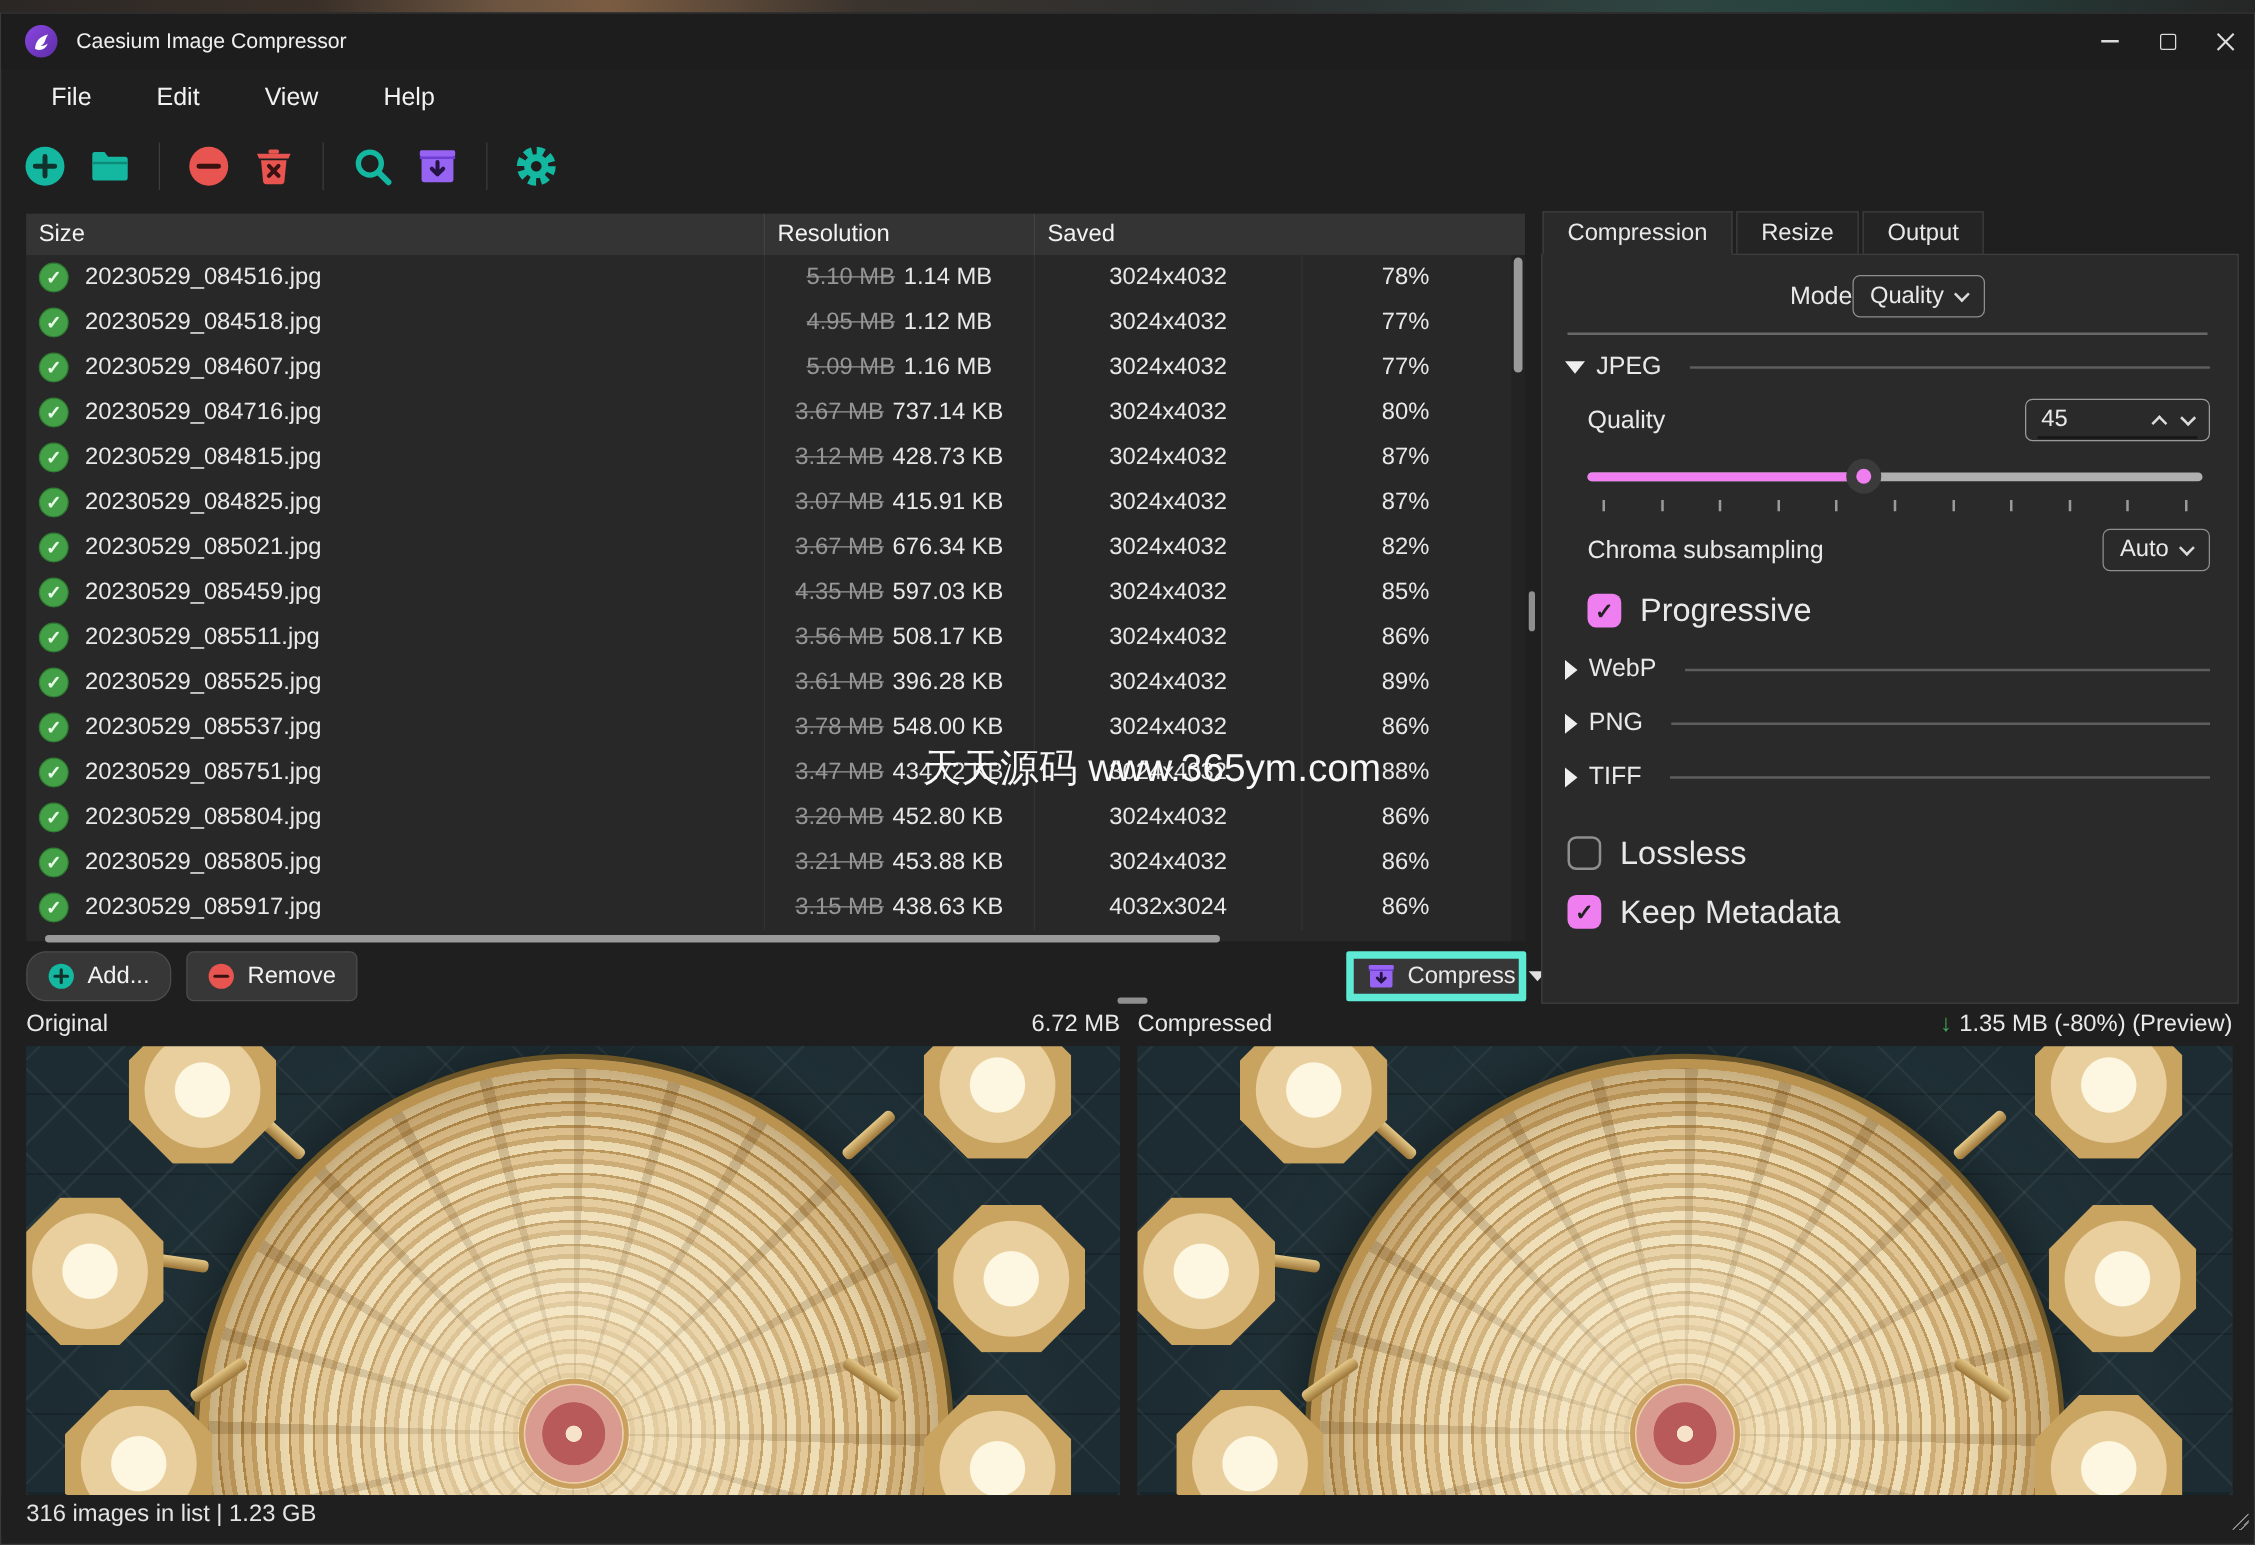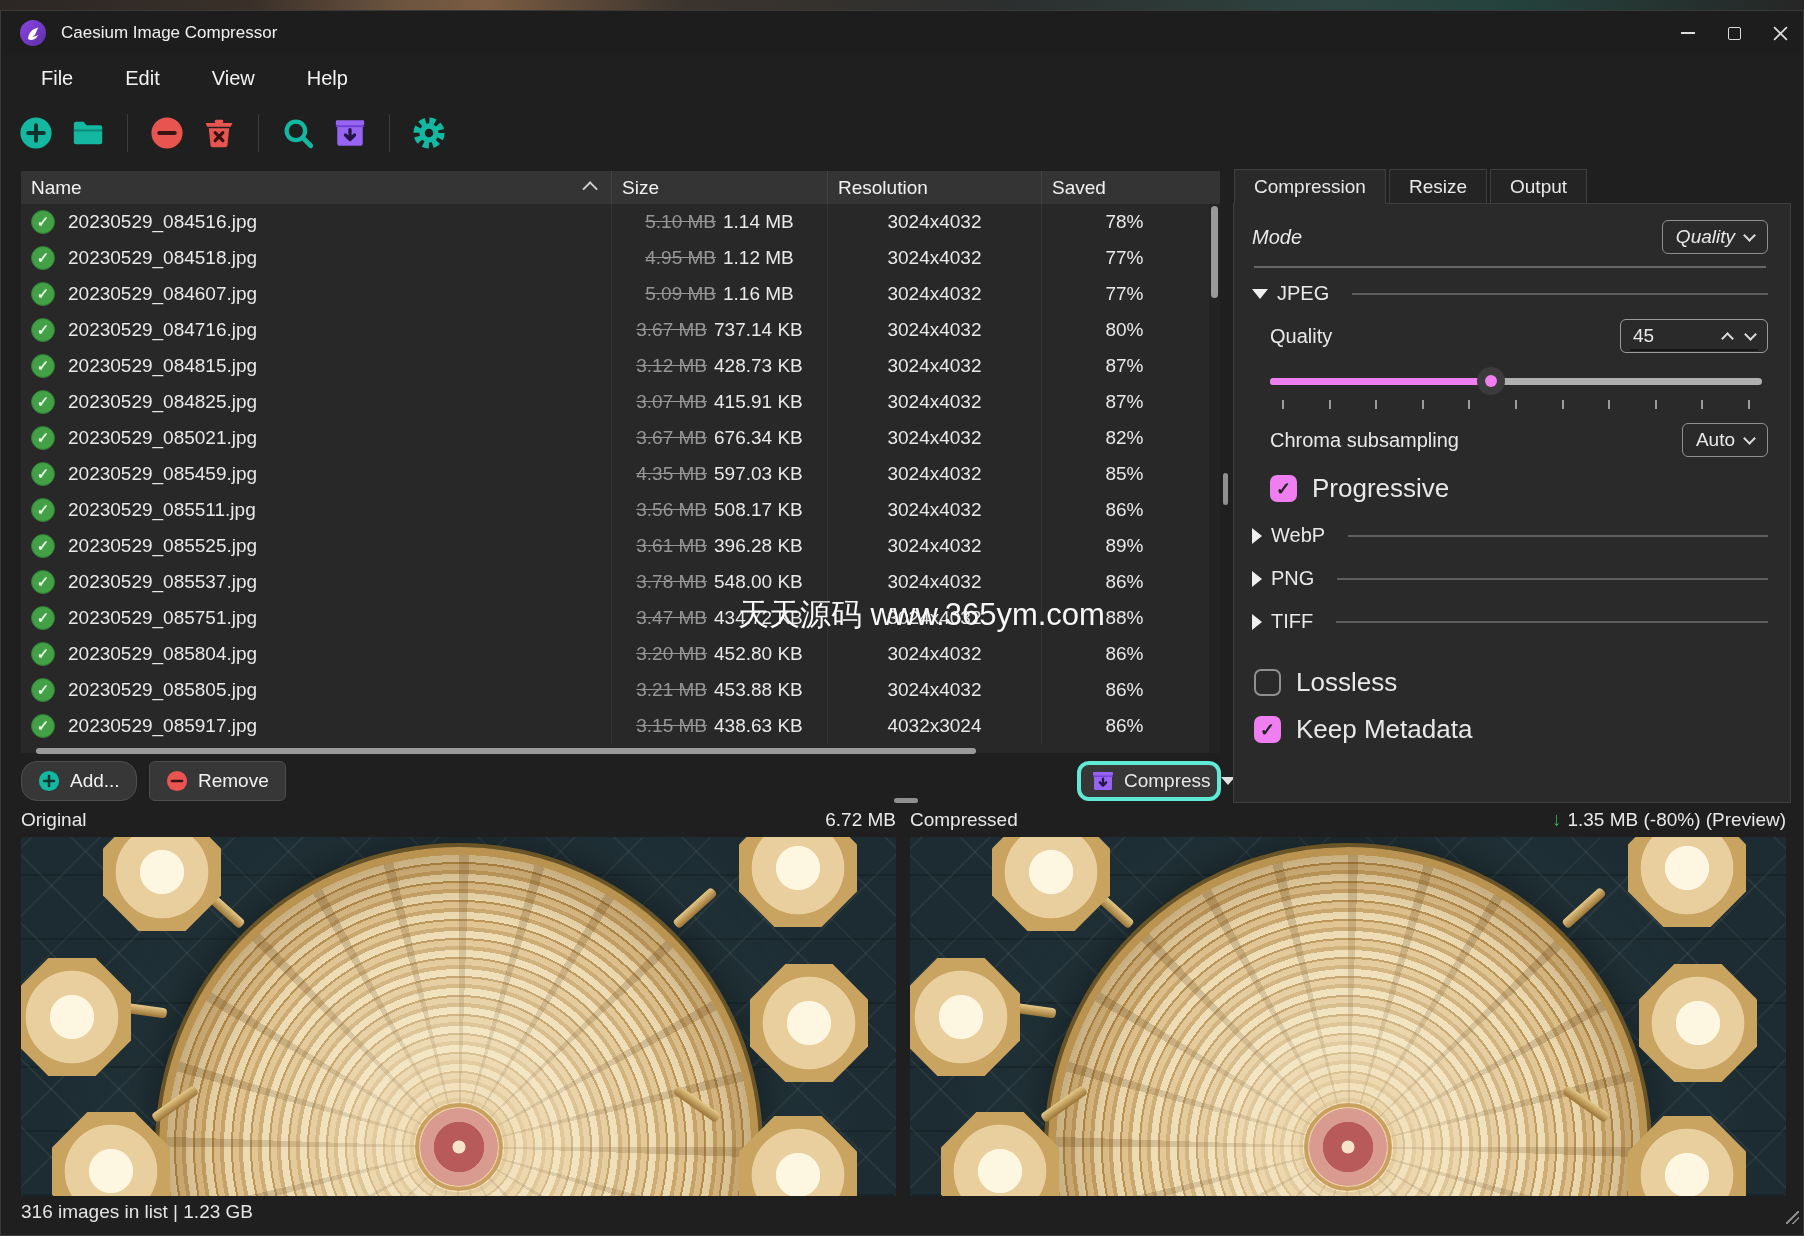--- a/index.html
+++ b/index.html
@@ -58,21 +58,21 @@
 
   
   .v-handle{position:absolute;left:1222px;top:462px;width:5px;height:32px;background:#8f8f8f;border-radius:3px;}
   .h-handle{position:absolute;left:893px;top:787px;width:24px;height:5px;background:#8f8f8f;border-radius:3px;}
 
   
   .tabs{position:absolute;left:1233px;top:158px;display:flex;gap:3px;z-index:3;}
   .tab{height:35px;padding:0 19px;display:flex;align-items:center;font-size:19px;background:#242424;border:1px solid #3f3f3f;color:#e8e8e8;}
   .tab.active{background:#2a2a2a;border-bottom:1px solid #2a2a2a;}
   .panel-frame{position:absolute;left:1232px;top:192px;width:558px;height:600px;border:1px solid #3f3f3f;background:#2a2a2a;padding:10px 22px 0 18px;z-index:2;}
-  .mode-row{display:flex;justify-content:space-between;align-items:center;height:46px;font-style:italic;}
+  .mode-row{display:flex;justify-content:center;align-items:center;height:46px;}
   .mode-label{font-size:20px;}
   .dropdown{border:1.5px solid #8f8f8f;border-radius:6px;padding:5px 13px;font-size:19px;display:flex;align-items:center;gap:10px;background:#2a2a2a;}
   .cdown{width:9px;height:9px;border-right:2px solid #dcdcdc;border-bottom:2px solid #dcdcdc;transform:rotate(45deg);margin-top:-4px;}
   .cup{width:9px;height:9px;border-left:2px solid #dcdcdc;border-top:2px solid #dcdcdc;transform:rotate(45deg);margin-bottom:-4px;}
   .sep-line{border:none;border-top:2px solid #686868;margin:6px 2px 4px 2px;}
   .section{display:flex;align-items:center;gap:9px;margin-top:20px;}
   .tri-down{width:0;height:0;border-left:8px solid transparent;border-right:8px solid transparent;border-top:10px solid #efefef;}
   .tri-right{width:0;height:0;border-top:8px solid transparent;border-bottom:8px solid transparent;border-left:10px solid #efefef;}
   .section-label{font-size:20px;}
   .section-line{flex:1;height:0;border-top:2px solid #5e5e5e;margin-left:14px;}
@@ -97,21 +97,21 @@
   .chk.on{background:#ef7ff0;border:none;}
   .chk-label{font-size:26px;}
   .bottom-checks{margin-top:34px;padding-left:2px;}
 
   
   .btn{position:absolute;top:750px;height:40px;background:#373737;border:1px solid #4d4d4d;border-radius:6px;
      display:flex;align-items:center;gap:10px;padding:0 16px;font-size:19px;color:#f2f2f2;}
   .btn svg{width:22px;height:22px;}
   #btn-add{left:20px;border-radius:16px;}
   #btn-remove{left:148px;}
-  .btn-compress{position:absolute;top:750px;left:1076px;height:40px;width:144px;background:#373737;border:4px solid #5eead4;border-radius:12px;
+  .btn-compress{position:absolute;top:750px;left:1076px;height:40px;width:144px;background:#373737;border:6px solid #5eead4;border-radius:2px;
      display:flex;align-items:center;}
   .btn-compress .main{display:flex;align-items:center;gap:9px;padding:0 10px 0 10px;font-size:19px;flex:1;}
   .btn-compress svg{width:24px;height:24px;}
   .btn-compress .divider{width:1px;height:26px;background:#5a5a5a;}
   .btn-compress .arrow-zone{width:26px;display:flex;align-items:center;justify-content:center;}
   .tri-down-sm{width:0;height:0;border-left:7px solid transparent;border-right:7px solid transparent;border-top:8px solid #e0e0e0;}
 
   
   .preview-head{position:absolute;top:796px;height:26px;display:flex;justify-content:space-between;align-items:center;font-size:19px;}
   #ph-left{left:20px;width:875px;}
@@ -250,24 +250,20 @@
       <svg viewBox="0 0 24 24">
         <circle cx="12" cy="12" r="8.2" fill="none" stroke="#14b8a0" stroke-width="5.6" stroke-dasharray="3.9 2.54"></circle>
         <circle cx="12" cy="12" r="6.8" fill="#14b8a0"></circle>
         <circle cx="12" cy="12" r="3" fill="#1d1d1d"></circle>
       </svg>
     </div>
   </div>
 
   <div class="table">
     <div class="thead">
-      <div class="th th-name">
-        <span>Name</span>
-        <span class="caret-up"></span>
-      </div>
       <div class="th">
           <span>Size</span>
         </div>
       <div class="th">
           <span>Resolution</span>
         </div>
       <div class="th">
           <span>Saved</span>
         </div>
     </div>

